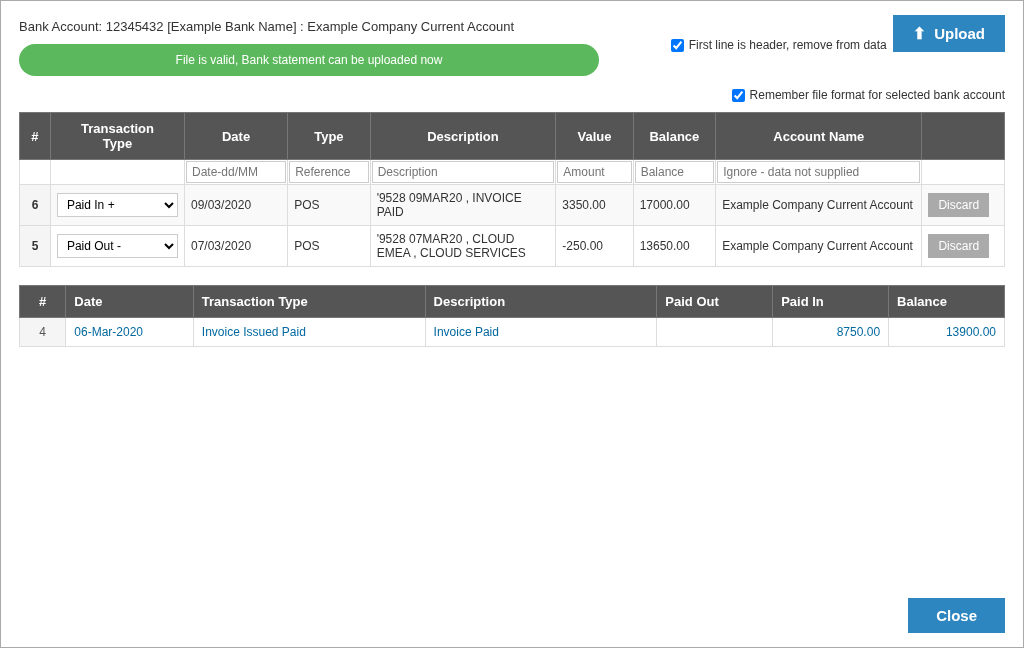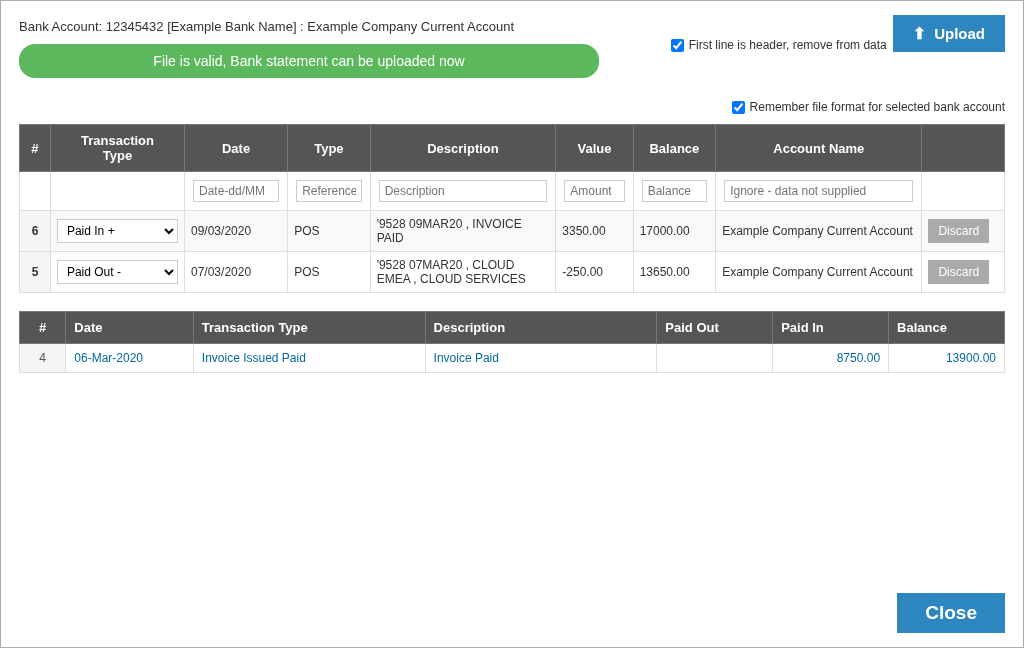--- a/index.html
+++ b/index.html
@@ -84,22 +84,21 @@
       gap: 8px;
     }
     .upload-icon {
       font-size: 16px;
     }
     .valid-banner {
       background: #5cb85c;
       color: #fff;
       text-align: center;
       padding: 9px;
-      font-size: 14px;
-      margin-bottom: 10px;
+      font-size: 12px;
       width: 580px;
       border-radius: 16px;
     }
     .remember-row {
       display: flex;
       justify-content: flex-end;
       margin-bottom: 10px;
     }
     
     .main-table {
@@ -117,21 +116,21 @@
     }
     .main-table td {
       border: 1px solid #ddd;
       padding: 6px 6px;
       vertical-align: middle;
       font-size: 12px;
       color: #333;
     }
     .main-table .filter-row td {
       background: #fff;
-      padding: 8px;
+      padding: 1px;
     }
     .main-table .filter-row input {
       width: 100%;
       border: 1px solid #ccc;
       padding: 3px 5px;
       font-size: 12px;
     }
     .main-table .data-row td {
       background: #fff;
     }
@@ -202,21 +201,21 @@
     .modal-footer {
       display: flex;
       justify-content: flex-end;
       padding: 10px 18px 14px;
     }
     .close-btn {
       background: #2e86c1;
       color: #fff;
       border: none;
       padding: 9px 28px;
-      font-size: 19px;
+      font-size: 15px;
       font-weight: bold;
       cursor: pointer;
     }
   </style>
 </head>
 <body>
 
 <div class="modal">
 
 

